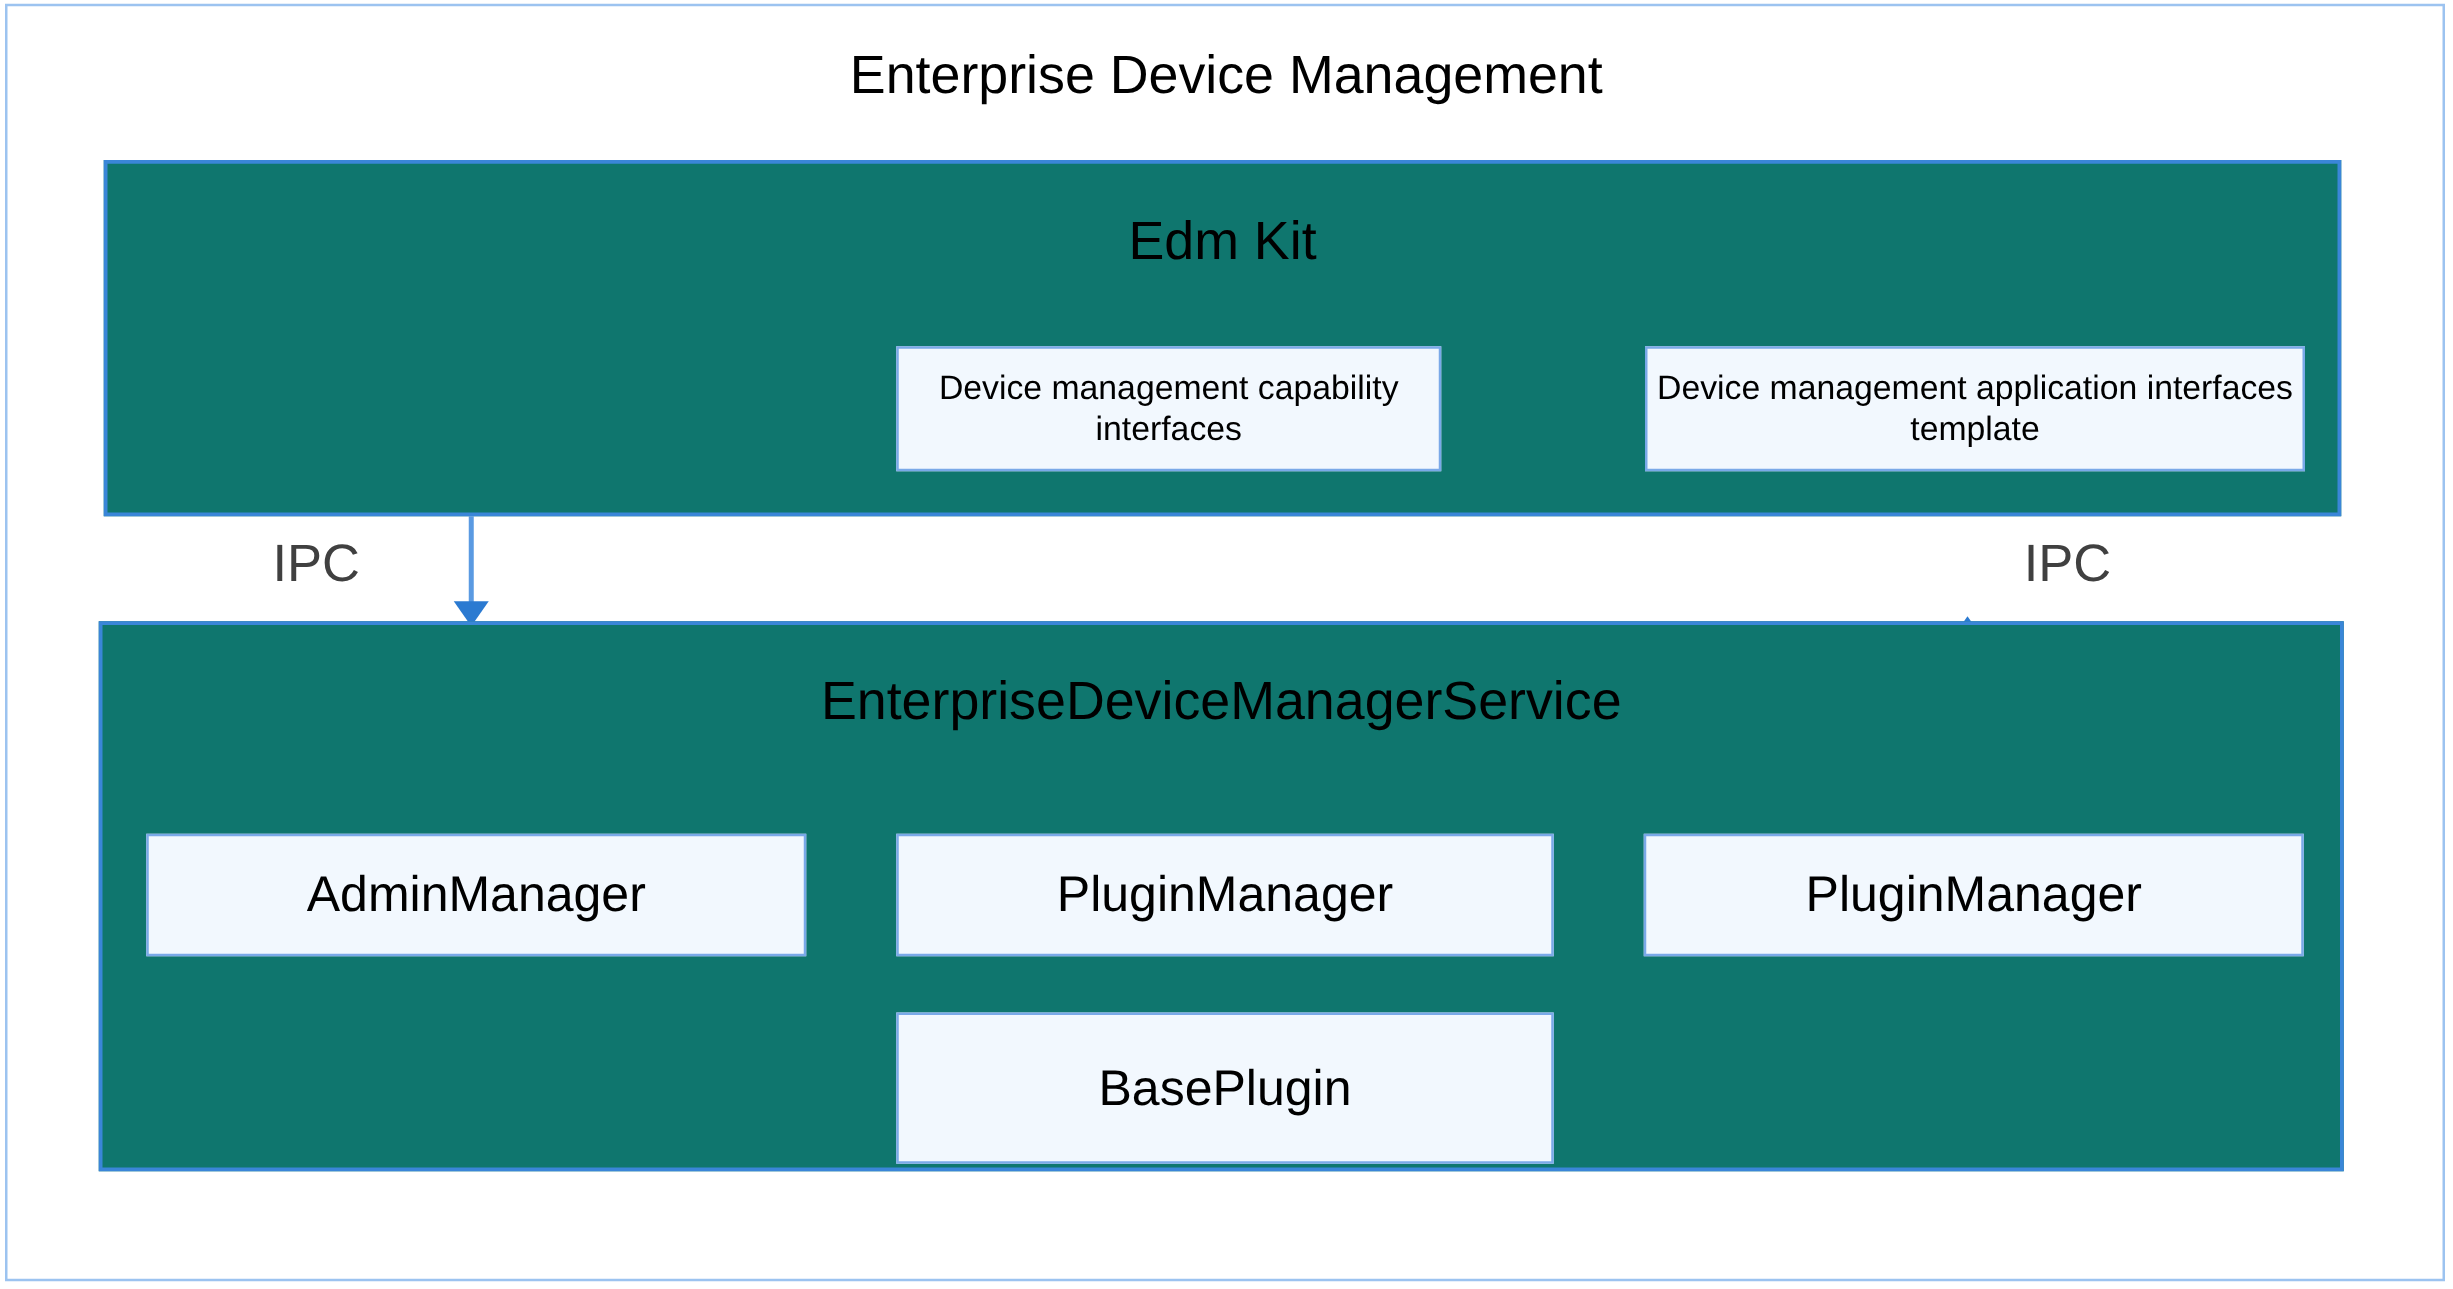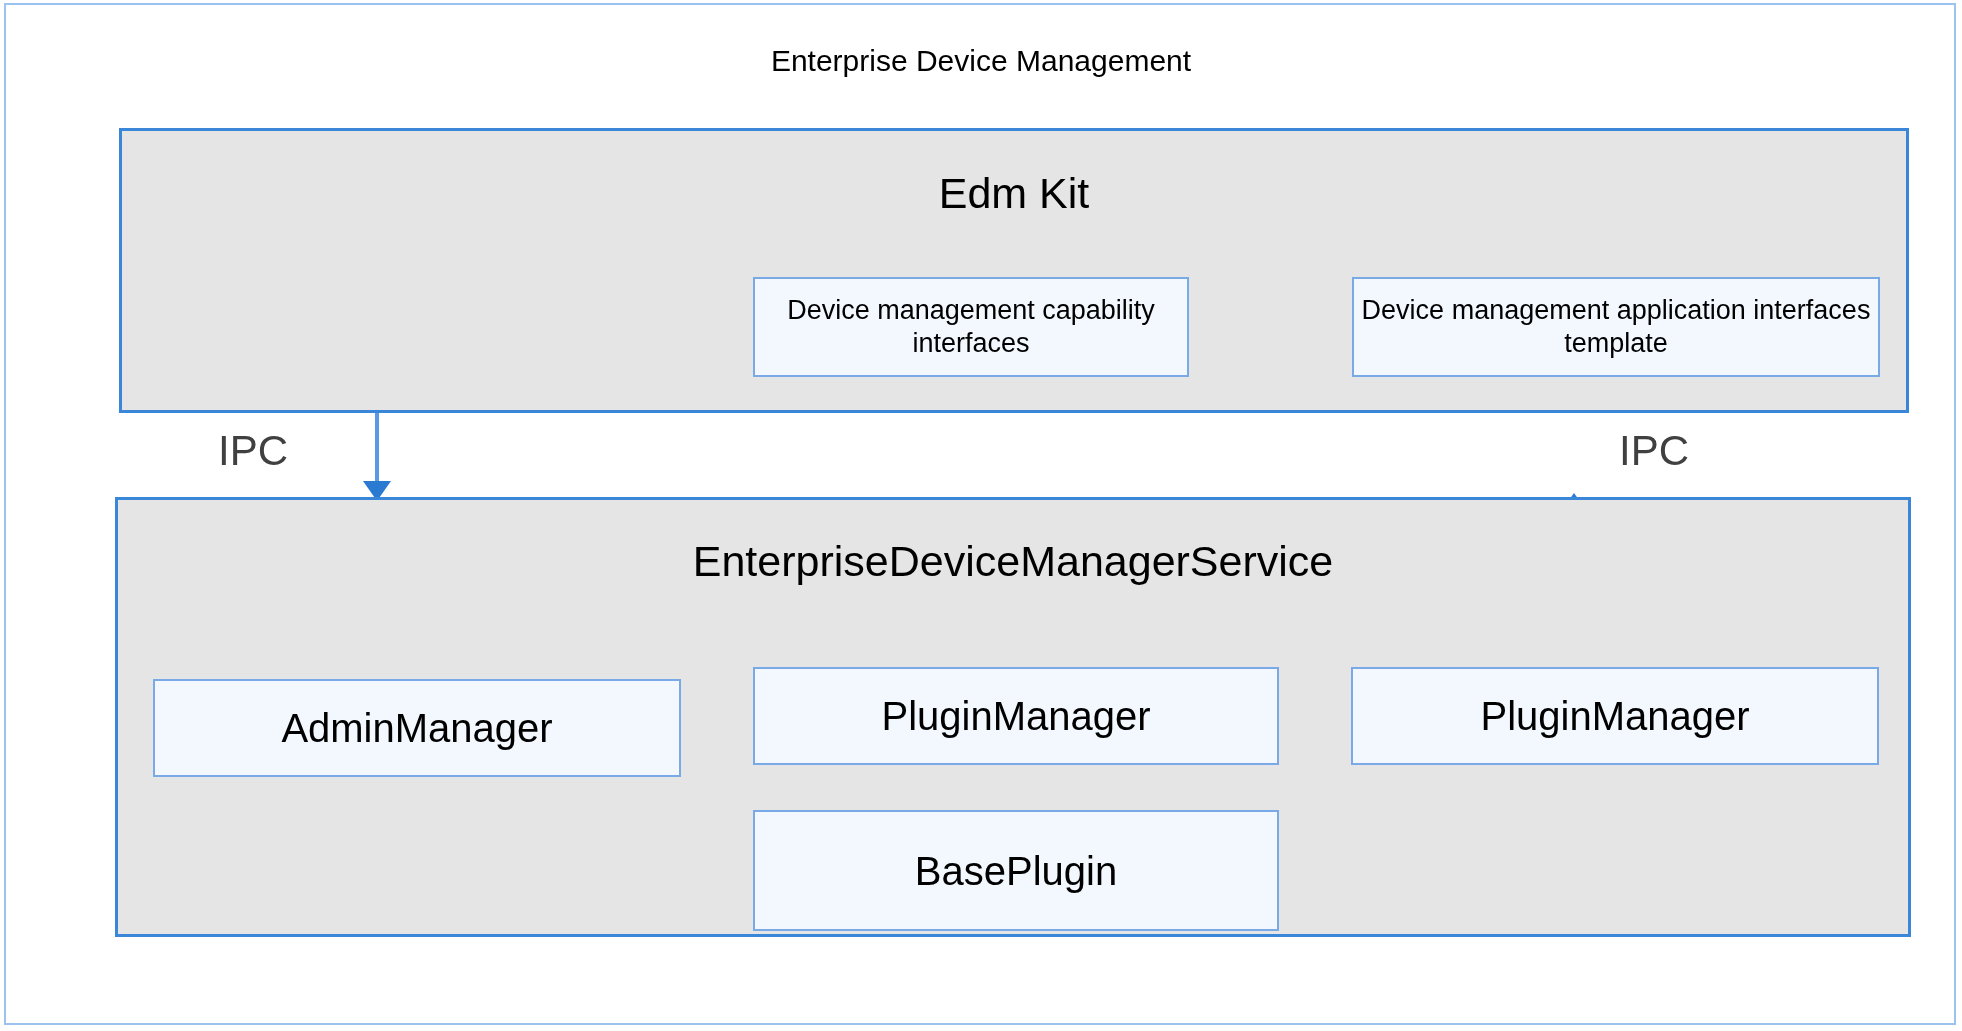--- a/index.html
+++ b/index.html
@@ -32,33 +32,32 @@
     background: #ffffff;
   }
 
   
   .diagram-title {
     position: absolute;
     left: 0;
     top: 33px;
     width: 1962px;
     text-align: center;
-    font-size: 30px;
+    font-size: 43px;
     line-height: 55px;
     color: #000000;
     white-space: nowrap;
   }
 
   
   .section-box {
     position: absolute;
     box-sizing: border-box;
     border: 3px solid #3a86d8;
-    background: #e5e5e5;
-    margin-left: 36px;
+    background: #0f766e;
   }
   #edm-kit-box {
     left: 83px;
     top: 128px;
     width: 1790px;
     height: 285px;
   }
   #service-box {
     left: 79px;
     top: 497px;
@@ -104,21 +103,21 @@
     line-height: 46px;
     white-space: nowrap;
   }
 
   
   #kit-leaf-0 { left:  27px; top: 146px; width: 530px; height: 100px; }
   #kit-leaf-1 { left: 631px; top: 146px; width: 436px; height: 100px; }
   #kit-leaf-2 { left: 1230px; top: 146px; width: 528px; height: 100px; }
 
   
-  #svc-leaf-0 { left:  35px; top: 179px; width: 528px; height: 98px; }
+  #svc-leaf-0 { left:  35px; top: 167px; width: 528px; height: 98px; }
   #svc-leaf-1 { left: 635px; top: 167px; width: 526px; height: 98px; }
   #svc-leaf-2 { left: 1233px; top: 167px; width: 528px; height: 98px; }
   #svc-leaf-3 { left: 635px; top: 310px; width: 526px; height: 121px; }
 
   
   .connector {
     position: absolute;
     width: 4px;
     background: #5a9ae2;
   }

